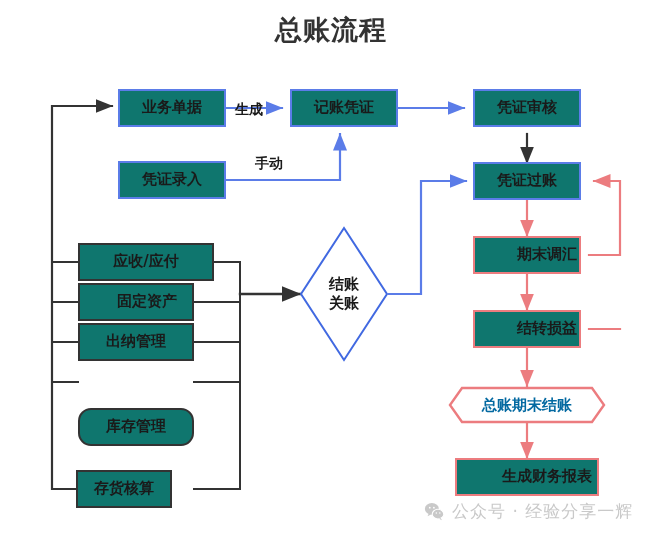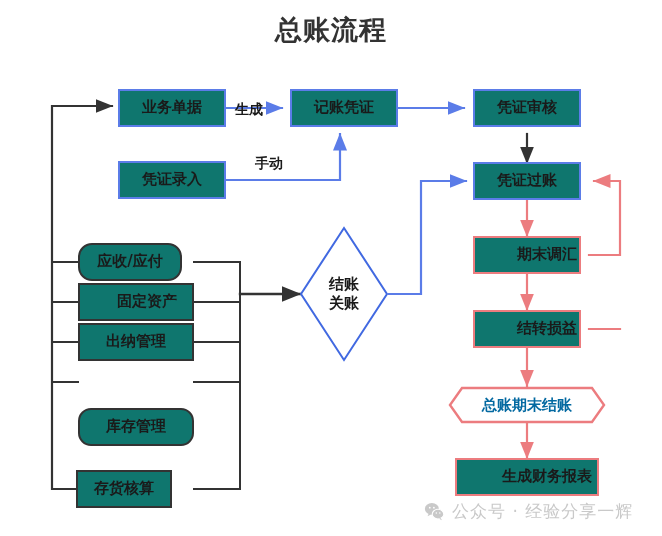--- a/index.html
+++ b/index.html
@@ -227,21 +227,21 @@
   <div class="node rect-red" style="left:455px; top:458px; width:144px; height:38px;">生成财务报表</div>
 
   <div class="diamond" style="left:299px; top:226px; width:90px; height:136px;">
     <svg class="dshape" viewBox="0 0 90 136" preserveAspectRatio="none">
       <polygon points="45,2 88,68 45,134 2,68" fill="#ffffff" stroke="#4169e1" stroke-width="2"></polygon>
     </svg>
     <div class="dlabel">结账
 关账</div>
   </div>
 
-  <div class="node rect-black" style="left:78px; top:243px; width:104px; height:38px;border-radius:14px;">应收/应付</div>
+  <div class="node rect-black" style="left:78px; top:243px; width:136px; height:38px;">应收/应付</div>
   <div class="node rect-black" style="left:78px; top:283px; width:116px; height:38px;padding-left:22px;">固定资产</div>
   <div class="node rect-black" style="left:78px; top:323px; width:116px; height:38px;">出纳管理</div>
   <div class="node rect-black" style="left:78px; top:408px; width:116px; height:38px;border-radius:13px;">库存管理</div>
   <div class="node rect-black" style="left:68px; top:470px; width:96px; height:38px;margin-left:8px;">存货核算</div>
 
   <div class="watermark" style="left:424px; top:500px;">
     <span class="wechat">
       <svg viewBox="0 0 24 24" width="21" height="21">
         <ellipse cx="9" cy="9" rx="8" ry="6.6" fill="#c9c9c9"></ellipse>
         <path d="M5.5,14 L4,17.5 L8,15.4 z" fill="#c9c9c9"></path>

